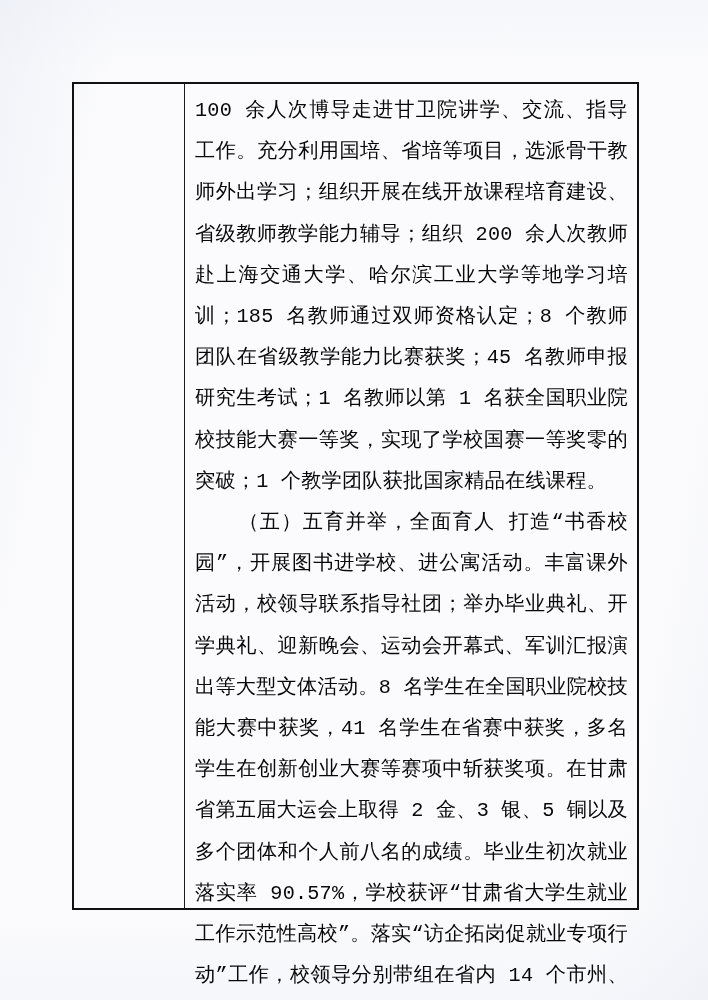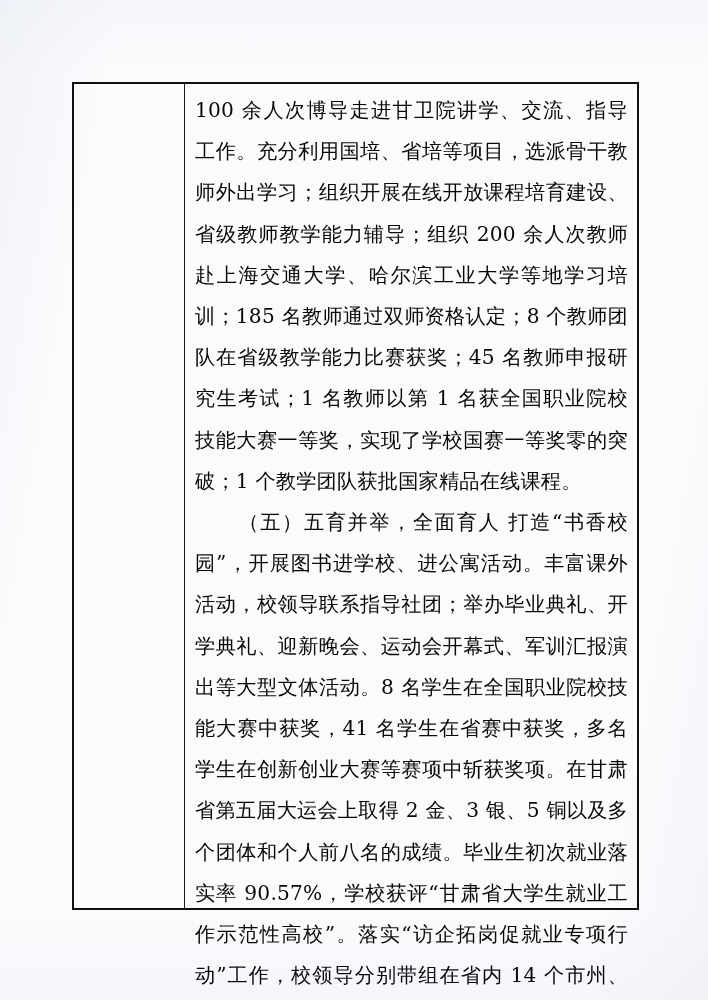--- a/index.html
+++ b/index.html
@@ -74,20 +74,21 @@
     text-indent: 2.15em;
   }
   .para + .para {
     margin-top: 0;
   }
 
   
   .col-body {
     text-rendering: optimizeLegibility;
     filter: contrast(1.04) saturate(0.9);
+    font-family: Liberation Mono, monospace;
   }
 </style>
 </head>
 <body>
 
 <div class="scan-surface"></div>
 
 <div class="page">
 
   <div class="doc-table">

